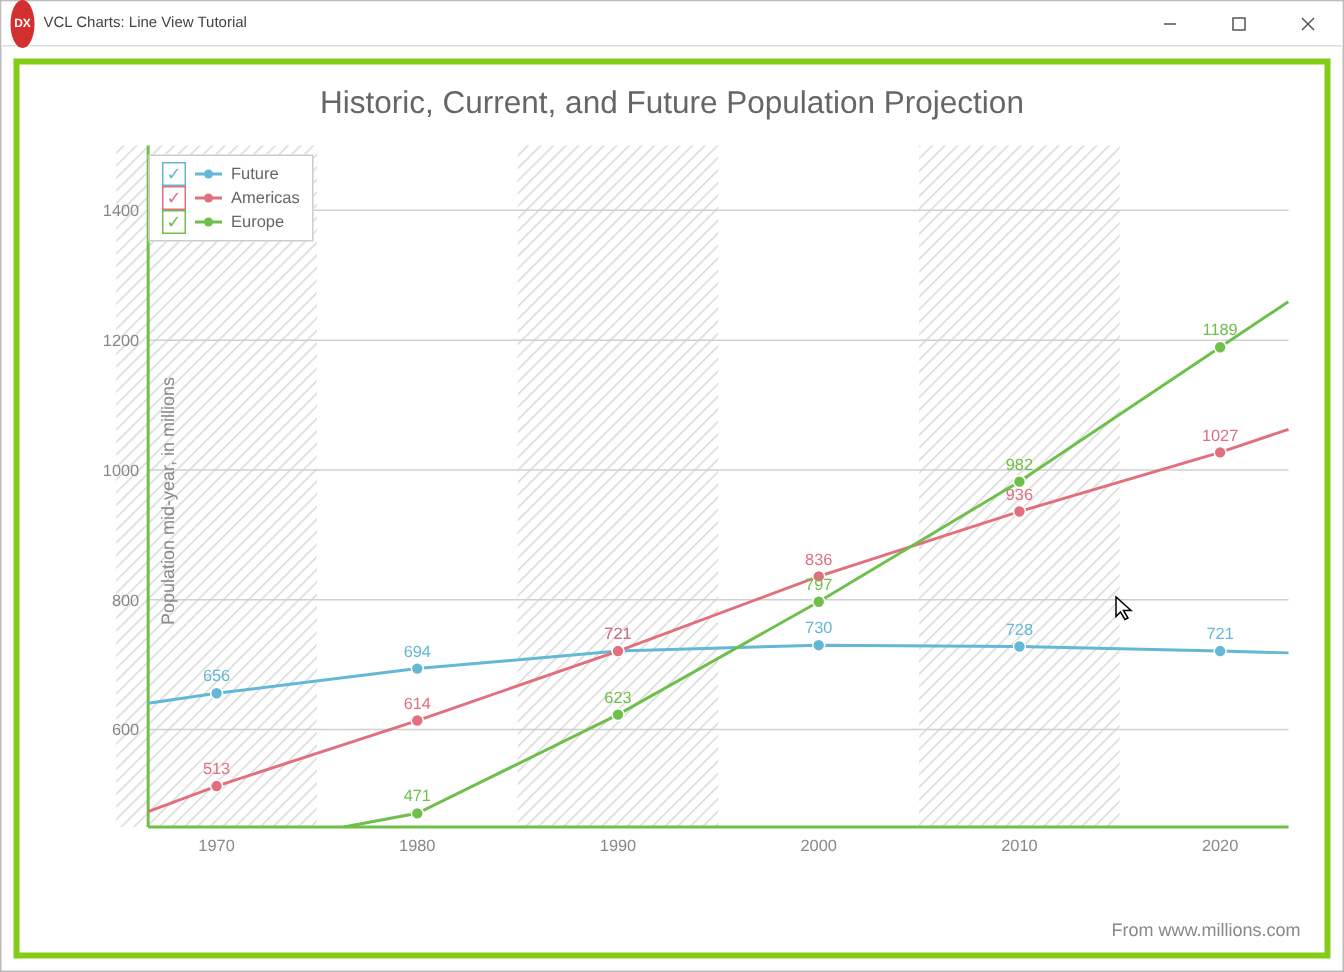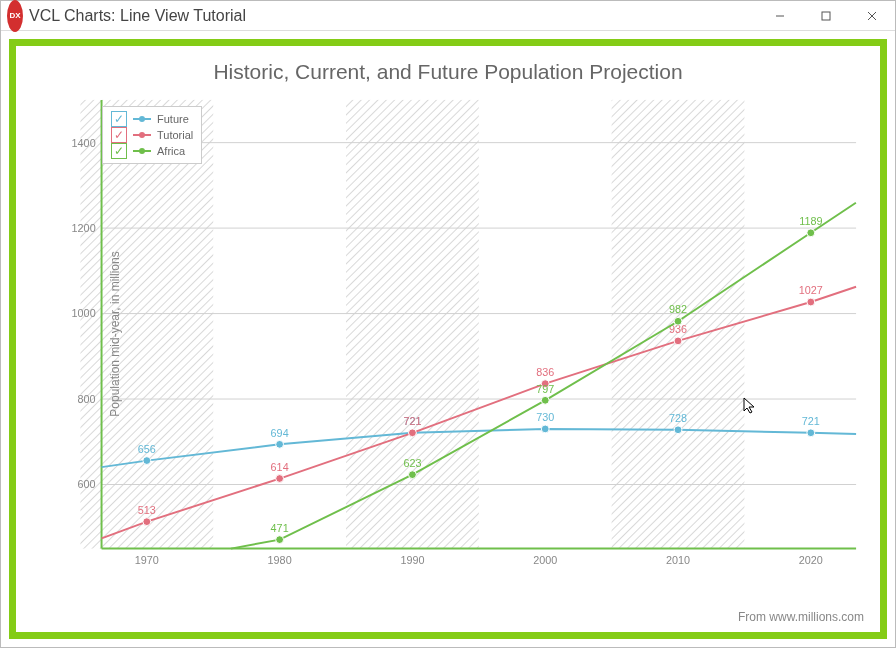--- a/index.html
+++ b/index.html
@@ -33,34 +33,34 @@
     width: 16px; height: 32px;
     border-radius: 50%;
     background: #d32f2f;
     color: #fff;
     font-size: 8px;
     font-weight: bold;
     display: flex; align-items: center; justify-content: center;
     margin-right: 6px;
   }
   .title-text {
-    font-size: 16px;
+    font-size: 10px;
     color: #444;
     flex: 1;
   }
   .win-controls { display: flex; height: 100%; }
   .win-btn {
     width: 46px; height: 100%;
     display: flex; align-items: center; justify-content: center;
     font-size: 13px; color: #555;
   }
   .content-frame {
     position: absolute;
     left: 8px; right: 8px; top: 38px; bottom: 8px;
-    border: 7px solid #84cc16;
+    border: 4px solid #84cc16;
     box-sizing: border-box;
   }
   .chart-title {
     text-align: center;
     font-size: 21px;
     color: #666;
     margin-top: 14px;
     font-weight: 400;
   }
   
@@ -166,26 +166,26 @@
 
       <div class="legend">
         <div class="legend-row">
           <span class="legend-swatch" style="border-color:#63b8d6;color:#63b8d6">✓</span>
           <span class="legend-line" style="background:#63b8d6"></span>
           <span>Future</span>
         </div>
         <div class="legend-row">
           <span class="legend-swatch" style="border-color:#e26f7e;color:#e26f7e">✓</span>
           <span class="legend-line" style="background:#e26f7e"></span>
-          <span>Tutorial</span>
+          <span>Americas</span>
         </div>
         <div class="legend-row">
           <span class="legend-swatch" style="border-color:#6fbf4b;color:#6fbf4b">✓</span>
           <span class="legend-line" style="background:#6fbf4b"></span>
-          <span>Africa</span>
+          <span>Europe</span>
         </div>
       </div>
 
       <svg id="chart-svg" preserveAspectRatio="none" viewBox="0 0 802 488">
     <defs>
       <pattern id="hatch" width="6" height="6" patternUnits="userSpaceOnUse" patternTransform="rotate(45)">
         <rect width="6" height="6" fill="#fff"></rect>
         <line x1="0" y1="0" x2="0" y2="6" stroke="#d8d8d8" stroke-width="2"></line>
       </pattern>
     </defs>

